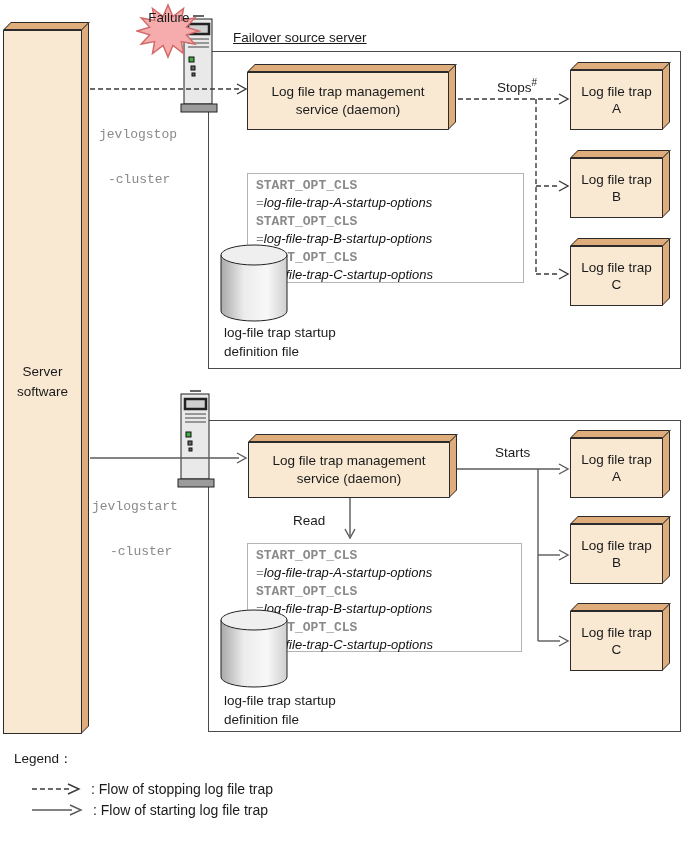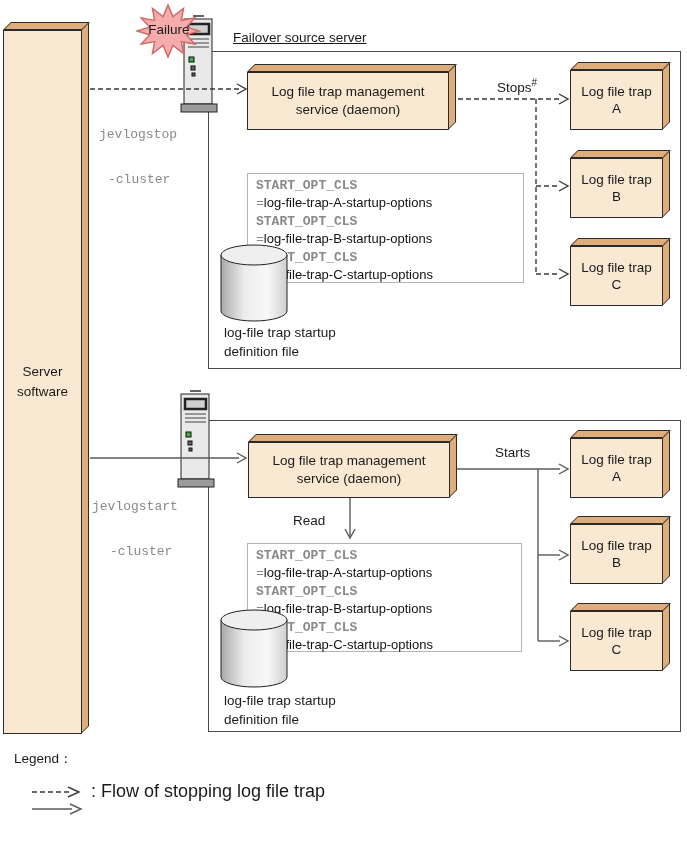--- a/index.html
+++ b/index.html
@@ -27,24 +27,24 @@
   .gtitle{position:absolute;font-size:13.5px;white-space:nowrap;text-decoration:underline;}
   .lbl{position:absolute;font-size:13.5px;white-space:nowrap;}
   .mono{font-family:"Liberation Mono",monospace;color:var(--mono_gray);}
   .cmd{position:absolute;font-family:"Liberation Mono",monospace;color:var(--mono_gray);
        font-size:13px;line-height:15px;white-space:pre;}
   .cfg{position:absolute;background:#fff;border:1px solid var(--cfg_border);
        padding:3px 8px 0 8px;box-sizing:border-box;}
   .cfg .k{font-family:"Liberation Mono",monospace;color:var(--mono_gray);font-size:13px;line-height:17px;white-space:nowrap;font-weight:bold;}
   .cfg .v{font-size:13px;line-height:18px;white-space:nowrap;}
   .cfg .v .eq{font-family:"Liberation Mono",monospace;color:var(--mono_gray);font-style:normal;}
-  .cfg .v .it{color:#111;}
+  .cfg .v .it{font-style:italic;color:#111;}
   .filelabel{position:absolute;font-size:13.5px;line-height:19px;white-space:nowrap;}
   .legend-title{position:absolute;font-size:13.5px;}
-  .legend-row{position:absolute;display:flex;align-items:center;gap:9px;font-size:18px;white-space:nowrap;}
+  .legend-row{position:absolute;display:flex;align-items:center;gap:9px;font-size:14px;white-space:nowrap;}
   .footnote{position:absolute;font-size:13.5px;white-space:nowrap;}
   .star-label{position:absolute;text-align:center;font-size:13.5px;}
   .c-dash{stroke:var(--dashed);stroke-width:1.4;fill:none;}
   .c-dash.d{stroke-dasharray:5,3;}
   .c-solid{stroke:var(--solid);stroke-width:1.4;fill:none;}
   .star{fill:var(--star_fill);stroke:var(--star_stroke);stroke-width:1.5;}
   sup{font-size:10px;}
 </style>
 </head>
 <body>
@@ -203,31 +203,32 @@
     <ellipse cx="34" cy="11" rx="33" ry="10" fill="#efefef" stroke="#222"></ellipse>
   </svg>
   <div class="filelabel" style="left:224px;top:691px">
     <div>log-file trap startup</div>
     <div>definition file</div>
   </div>
 
   <svg class="abs" style="left:136px;top:3px" width="66" height="57" viewBox="0 0 66 57">
     <polygon class="star" points="63,28 50.4,24.1 58.8,15 45.4,17.4 47.5,5.5 36.9,13.5 32,2 27.1,13.5 16.5,5.5 18.6,17.4 5.2,15 13.6,24.1 1,28 13.6,31.9 5.2,41 18.6,38.6 16.5,50.5 27.1,42.5 32,54 36.9,42.5 47.5,50.5 45.4,38.6 58.8,41 50.4,31.9"></polygon>
   </svg>
-  <div class="star-label" style="left:136px;top:22px;width:66px">Failure</div>
+  <div class="star-label" style="left:136px;top:10px;width:66px">Failure</div>
 
   <div class="legend-title" style="left:14px;top:750px">Legend：</div>
   <div class="legend-row" style="left:32px;top:781px">
     <svg width="50" height="14" viewBox="0 0 50 14">
       <path class="c-dash d" d="M0,7 H38"></path>
       <path class="c-dash" d="M36,2 L47,7 L36,12"></path>
     </svg>
     <span>: Flow of stopping log file trap</span>
   </div>
   <div class="legend-row" style="left:32px;top:802px">
     <svg width="52" height="14" viewBox="0 0 52 14">
       <path class="c-solid" d="M0,7 H40"></path>
       <path class="c-solid" d="M38,2 L49,7 L38,12"></path>
     </svg>
+    <span>: Flow of starting log file trap</span>
   </div>
 
 
 </div>
 
 </body></html>

